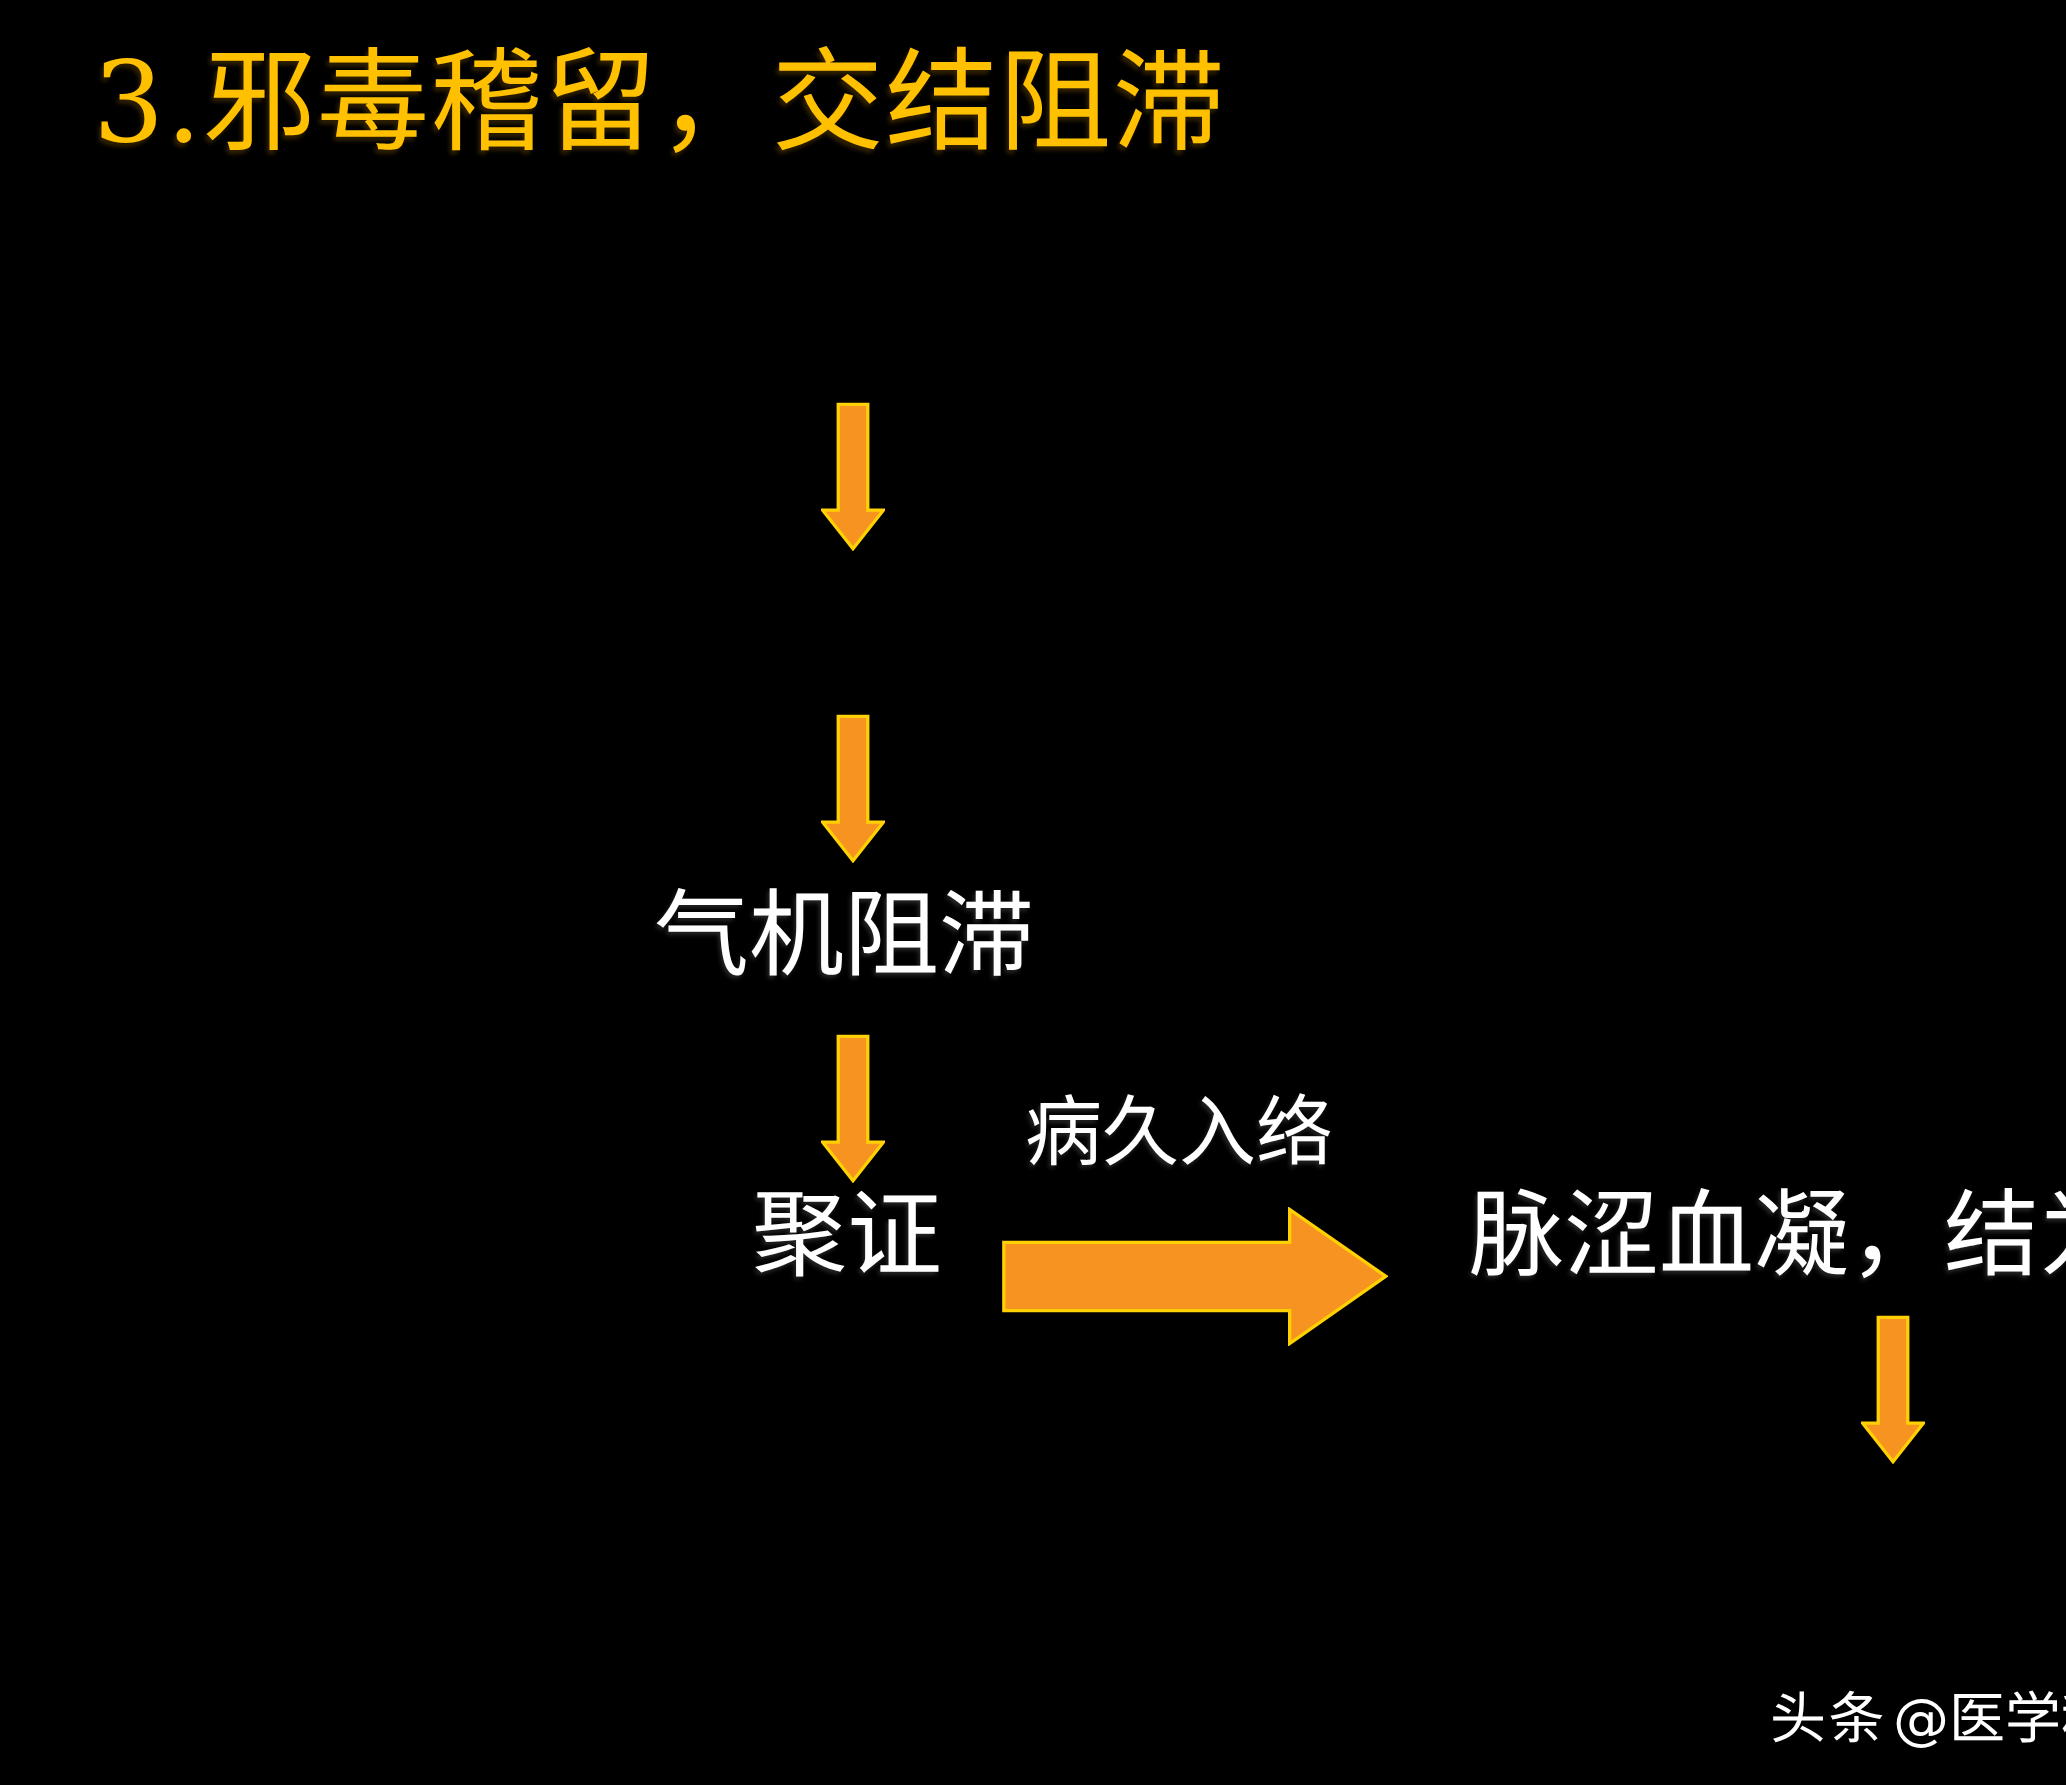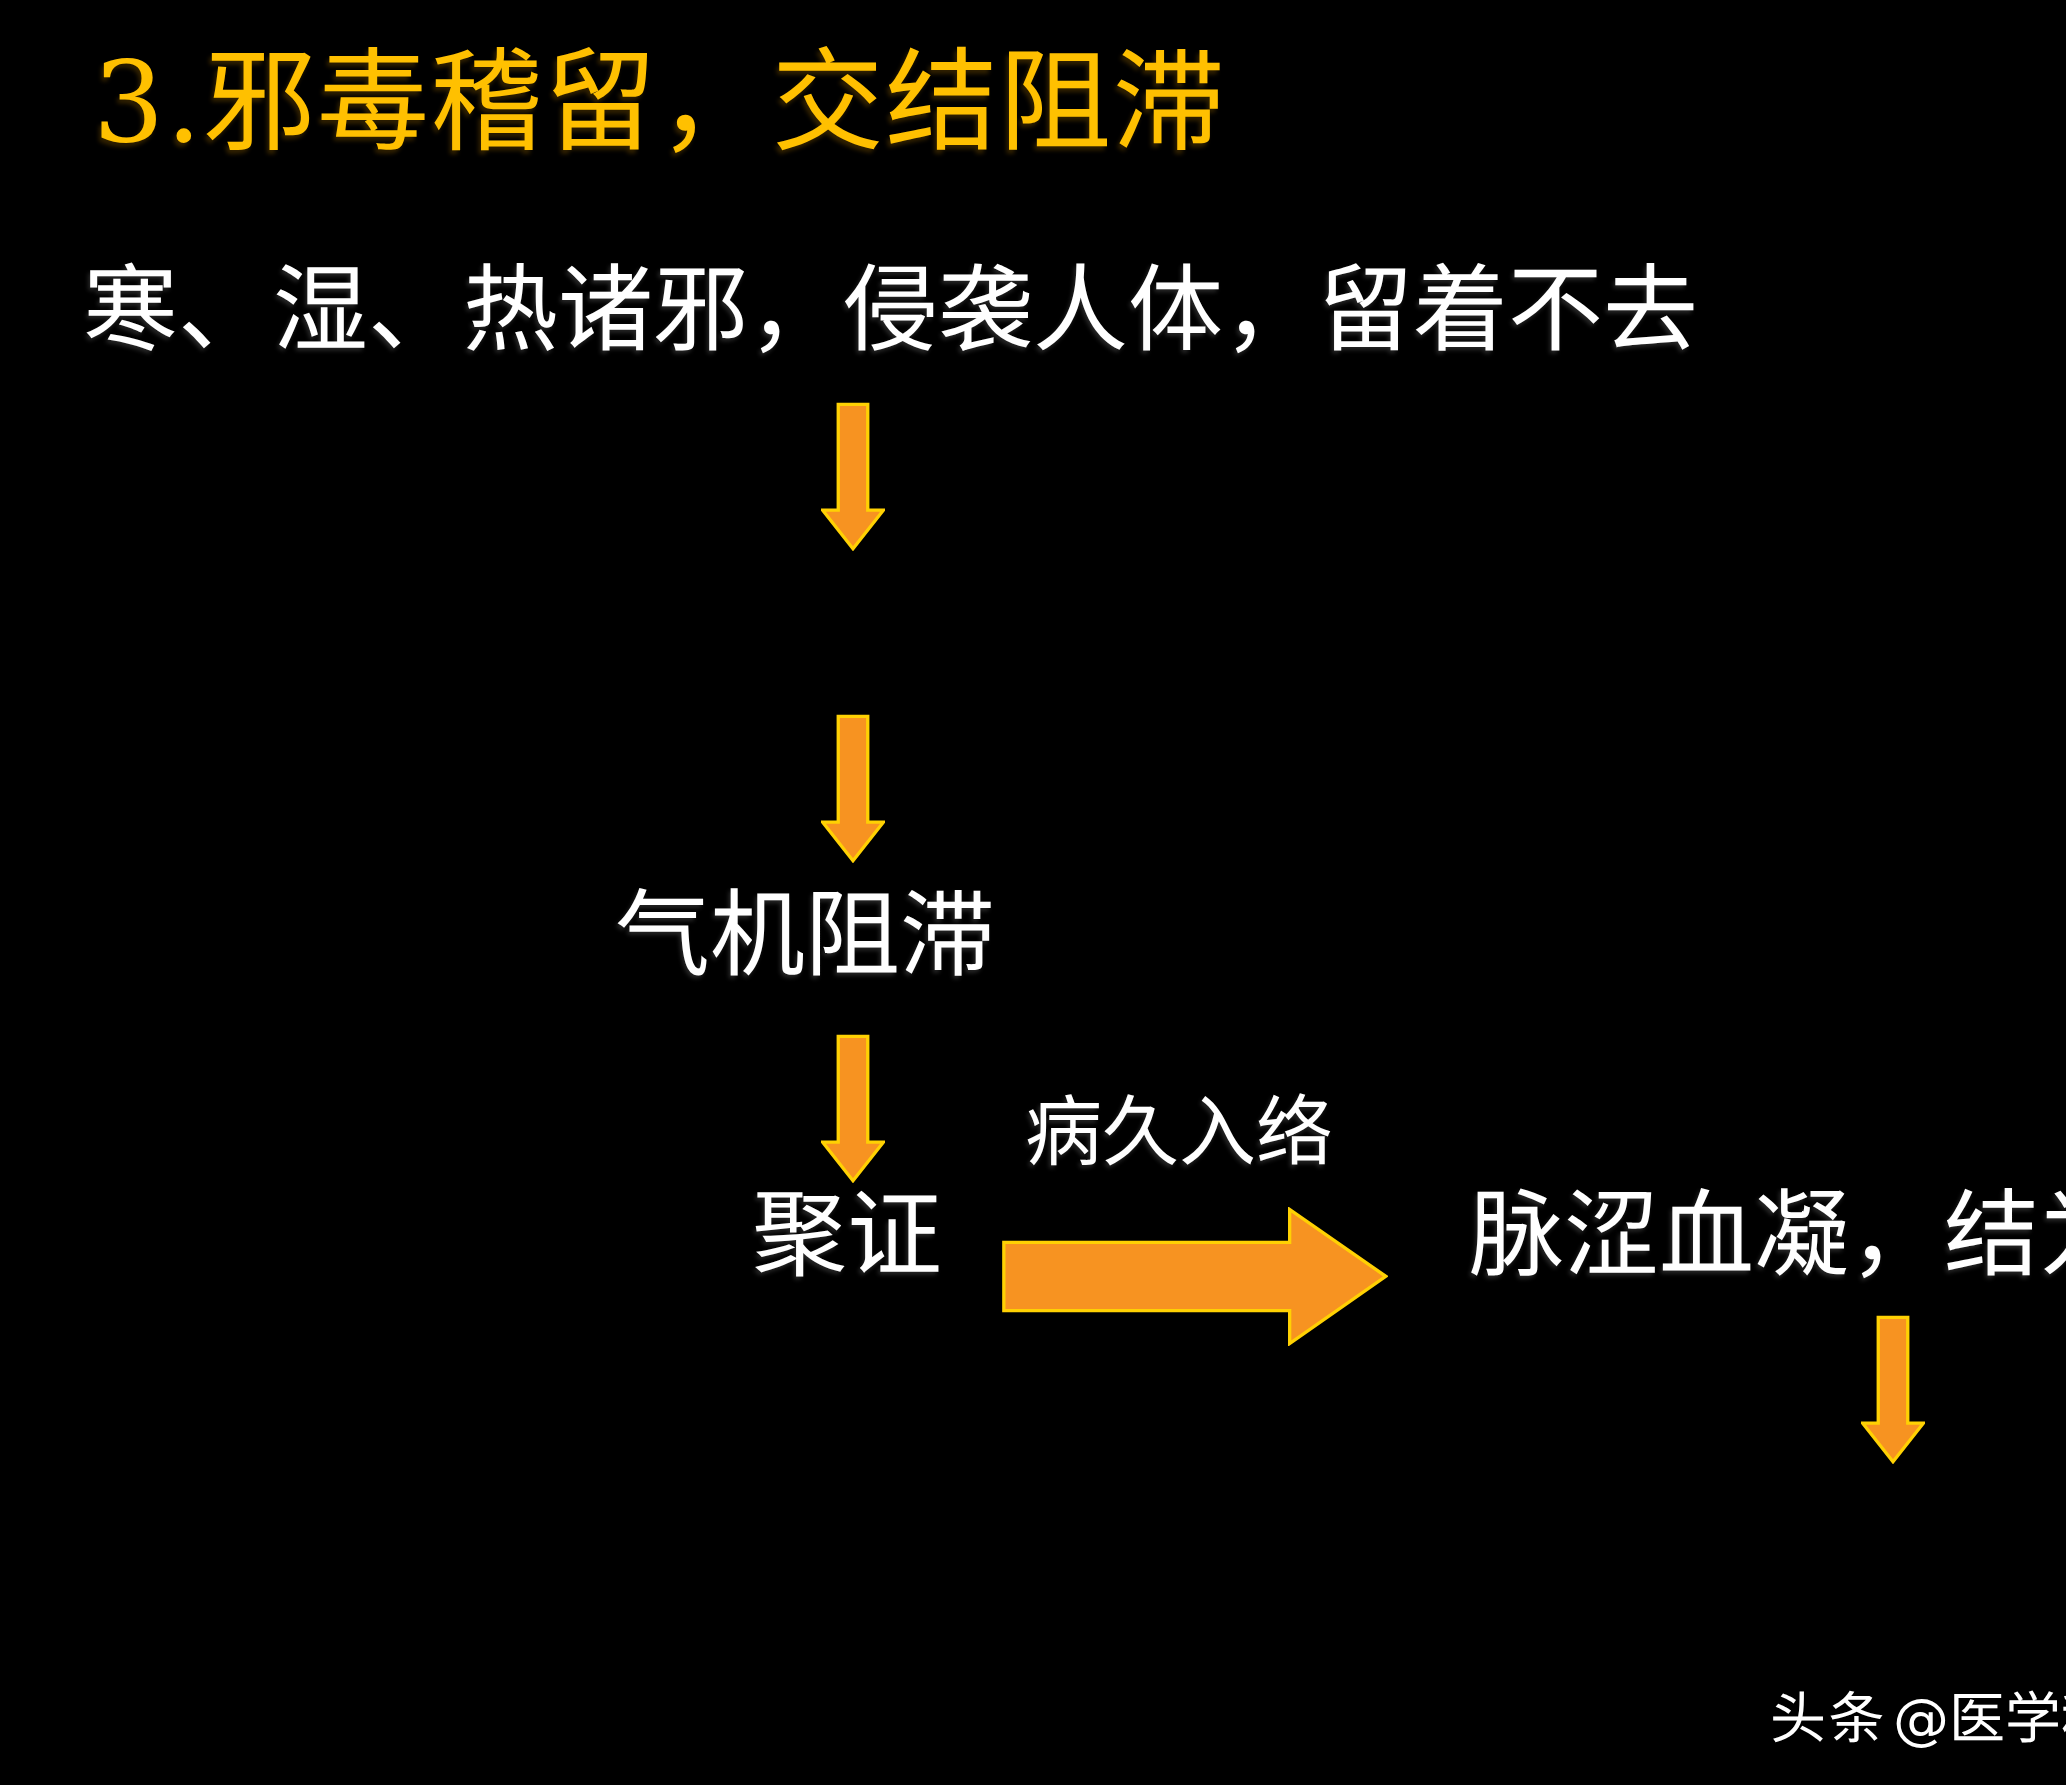--- a/index.html
+++ b/index.html
@@ -27,21 +27,21 @@
     font-weight: 400;
     color: var(--title, #FFC000);
     text-shadow: -2.5px 3.7px 4.1px rgba(90,60,0,0.55);
     letter-spacing: 1.7px;
   }
 
   .body { font-size: 95px; }
 
   .step-pathogens    { left: 83px;  top: 263px;  }
   .step-zangfu       { left: 184px;  top: 572px; }
-  .step-qi           { left: 615px; top: 888px; text-align: center; }
+  .step-qi           { left: 654px; top: 888px; text-align: center; }
   .step-ju           { left: 752px; top: 1188px; }
   .arrow-label       { left: 1025px; top: 1094px; font-size: 77px; }
   .step-vessel       { left: 1469px; top: 1188px; }
   .step-ji           { left: 1791px; top: 1483px; }
 
   .arrow { position: absolute; display: block; }
   .arrow-shape {
     fill: var(--arrow-fill, #F79321);
     stroke: var(--arrow-stroke, #FFD103);
     stroke-width: 8;
@@ -69,21 +69,20 @@
     margin-right: 6px;
   }
 </style>
 </head>
 <body>
 
 <div class="slide">
 
   <div class="t title">3.邪毒稽留，交结阻滞</div>
 
-  <div class="t body step-pathogens">寒、湿、热诸邪，侵袭人体，留着不去</div>
 
   <svg class="arrow arrow-1" width="64" height="149" viewBox="0 0 156 360">
     <polygon class="arrow-shape" points="42,4 114,4 114,262 152,262 78,356 4,262 42,262"></polygon>
   </svg>
 
 
   <svg class="arrow arrow-2" width="64" height="149" viewBox="0 0 156 360">
     <polygon class="arrow-shape" points="42,4 114,4 114,262 152,262 78,356 4,262 42,262"></polygon>
   </svg>
 

